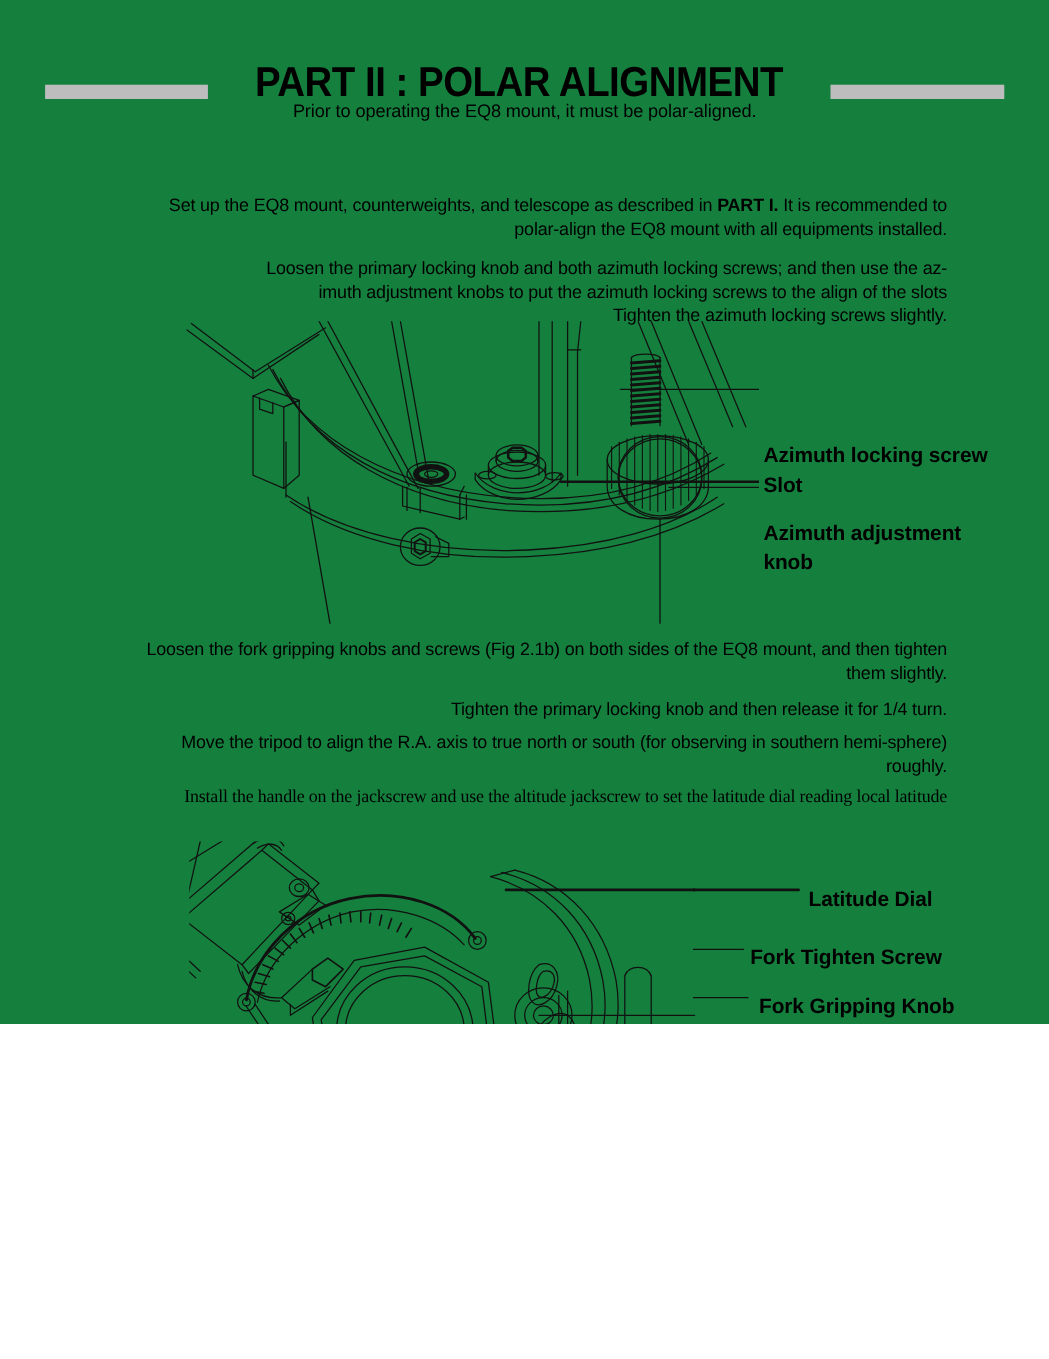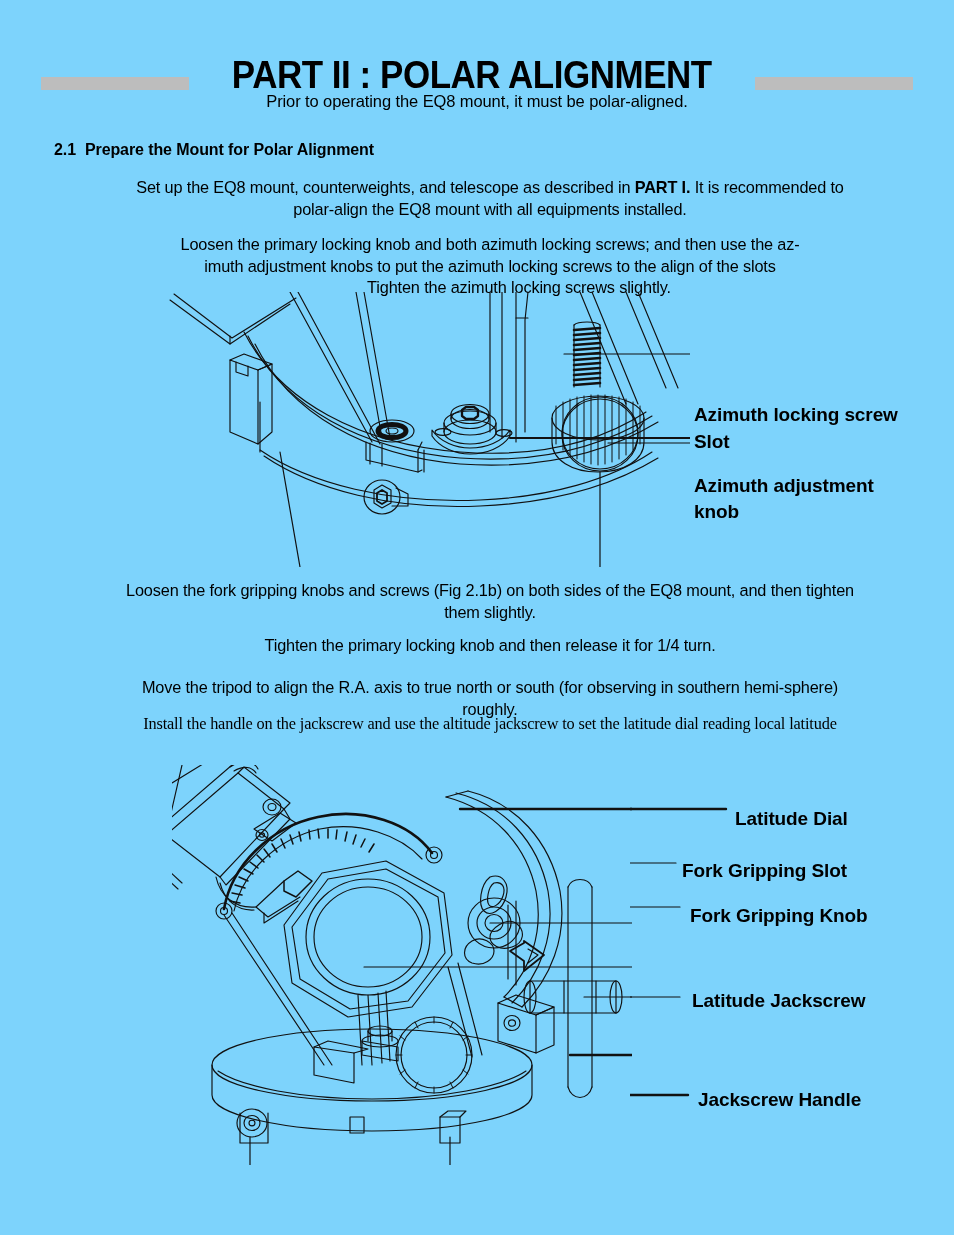--- a/index.html
+++ b/index.html
@@ -7,22 +7,22 @@
     padding: 0;
     background: #ffffff;
   }
   body {
     font-family: "Liberation Sans", sans-serif;
     color: #000000;
   }
   .page {
     position: relative;
     width: 954px;
-    height: 1235px;
-    background: #7dd3fc;
+    height: 931px;
+    background: #15803d;
     overflow: hidden;
   }
 
   
   .title-row {
     position: absolute;
     left: 0;
     top: 52px;
     width: 954px;
     height: 46px;
@@ -70,21 +70,21 @@
   .section-heading .num { margin-right: 9px; }
 
   
   .para {
     position: absolute;
     left: 119px;
     width: 742px;
     font-size: 16.3px;
     line-height: 1.32;
     letter-spacing: -0.15px;
-    text-align: center;
+    text-align: right;
   }
   .para b { font-weight: bold; }
   .indent-line { display: inline-block; text-indent: 58px; }
 
   
   .figure {
     position: absolute;
   }
   .figure svg { display: block; }
 
@@ -104,23 +104,20 @@
 <div class="page">
 
   <div class="title-row">
     <div class="title-bar left"></div>
     <div class="page-title">PART II : POLAR ALIGNMENT</div>
     <div class="title-bar right"></div>
   </div>
 
   <div class="subtitle">Prior to operating the EQ8 mount, it must be polar-aligned.</div>
 
-  <div class="section-heading">
-    <span class="num">2.1</span><span>Prepare the Mount for Polar Alignment</span>
-  </div>
 
   <div class="para" style="top:177px;">
     <span>Set up the EQ8 mount, counterweights, and telescope as described in </span><b>PART I.</b><span> It is recommended to polar-align the EQ8 mount with all equipments installed.</span>
   </div>
 
   <div class="para" style="top:234px;">
     <div>Loosen the primary locking knob and both azimuth locking screws; and then use the az-</div>
     <div>imuth adjustment knobs to put the azimuth locking screws to the align of the slots</div>
     <div class="indent-line">Tighten the azimuth locking screws slightly.</div>
   </div>
@@ -240,21 +237,21 @@
     </svg>
   </div>
 
   <div class="callout" style="left:694px; top:402px;">Azimuth locking screw</div>
   <div class="callout" style="left:694px; top:429px;">Slot</div>
   <div class="callout" style="left:694px; top:473px;">Azimuth adjustment
 knob</div>
 
   <div class="para" style="top:580px;">Loosen the fork gripping knobs and screws (Fig 2.1b) on both sides of the EQ8 mount, and then tighten them slightly.</div>
   <div class="para" style="top:635px;">Tighten the primary locking knob and then release it for 1/4 turn.</div>
-  <div class="para" style="top:665px;margin-top:12px;">Move the tripod to align the R.A. axis to true north or south (for observing in southern hemi-sphere) roughly.</div>
+  <div class="para" style="top:665px;">Move the tripod to align the R.A. axis to true north or south (for observing in southern hemi-sphere) roughly.</div>
   <div class="para" style="top:713px;font-family:Liberation Serif, serif;">Install the handle on the jackscrew and use the altitude jackscrew to set the latitude dial reading local latitude</div>
 
   <div class="figure" style="left:172px; top:765px;">
     <svg width="460" height="400" viewBox="0 0 460 400" fill="none" stroke="#111" stroke-width="1.15" stroke-linecap="round" stroke-linejoin="round">
 
       <path d="M0 18 L52 -14"></path>
       <path d="M-6 70 L66 8 L112 44 L48 112 Z"></path>
       <path d="M-12 62 L60 0"></path>
       <path d="M66 8 L72 2 L118 38 L112 44"></path>
       <path d="M48 112 L54 120 L118 54 L112 44"></path>
@@ -415,18 +412,18 @@
     <svg width="110" height="300" fill="none" stroke="#111" stroke-linecap="round">
       <path d="M0 3 L96 3" stroke-width="2.4"></path>
       <path d="M0 57 L46 57" stroke-width="1.2"></path>
       <path d="M0 101 L50 101" stroke-width="1.2"></path>
       <path d="M0 191 L50 191" stroke-width="1.2"></path>
       <path d="M0 289 L58 289" stroke-width="2.4"></path>
     </svg>
   </div>
 
   <div class="callout" style="left:735px; top:806px;">Latitude Dial</div>
-  <div class="callout" style="left:682px; top:858px;">Fork Gripping Slot</div>
+  <div class="callout" style="left:682px; top:858px;">Fork Tighten Screw</div>
   <div class="callout" style="left:690px; top:903px;">Fork Gripping Knob</div>
   <div class="callout" style="left:692px; top:988px;">Latitude Jackscrew</div>
   <div class="callout" style="left:698px; top:1087px;">Jackscrew Handle</div>
 
 </div>
 
 </body></html>

